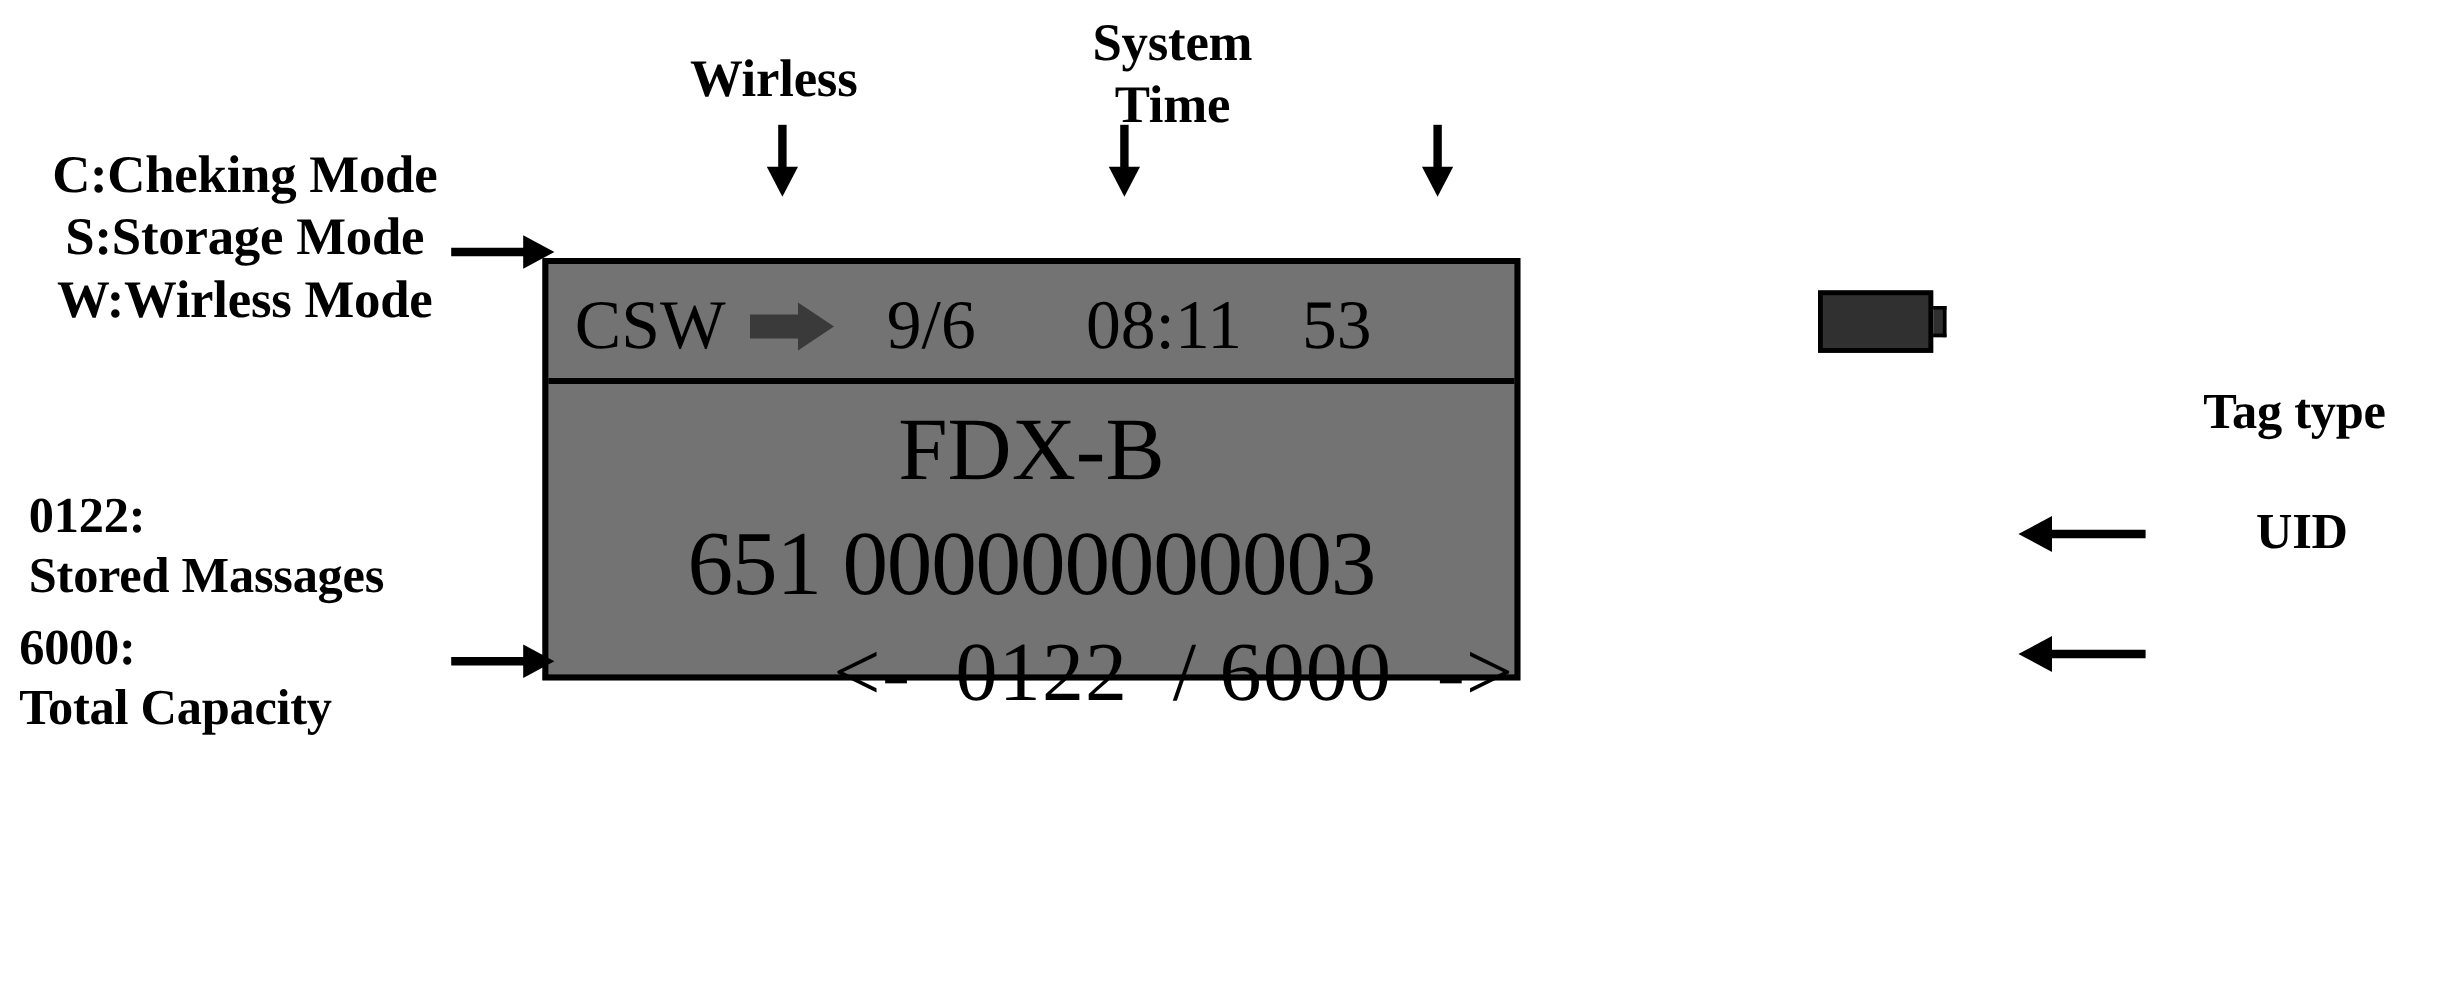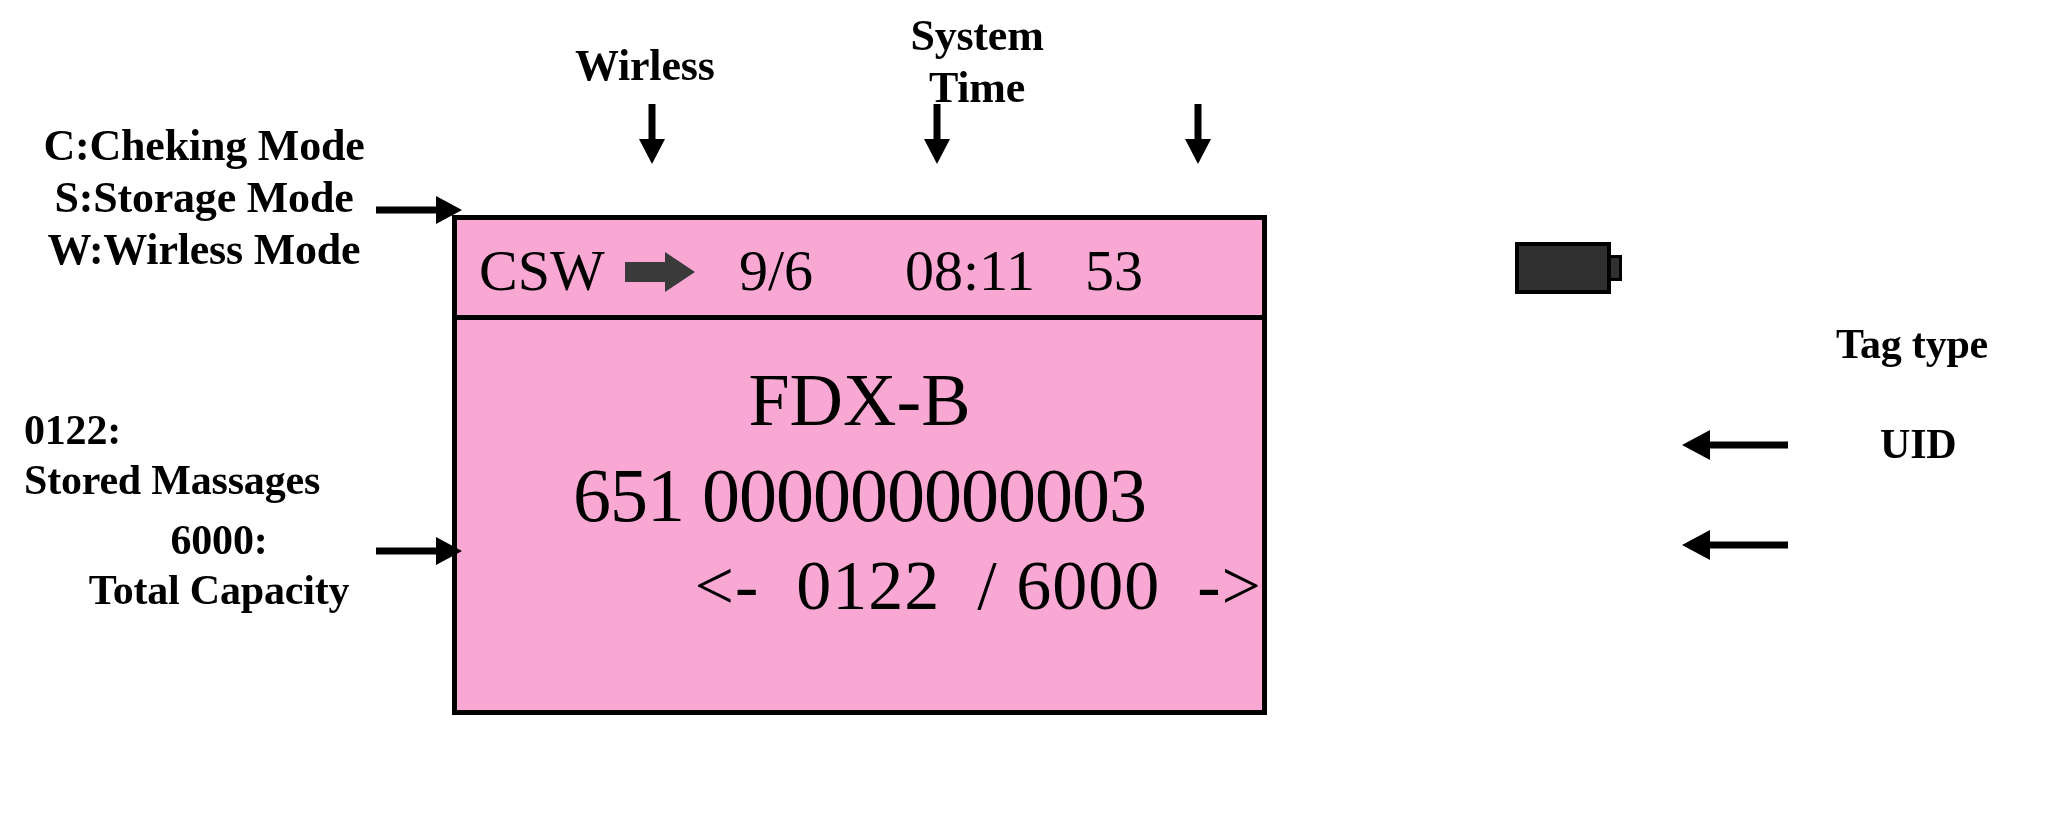--- a/index.html
+++ b/index.html
@@ -32,23 +32,23 @@
   .callout-md { font-size: 42px; }
 
   
   .arrow svg { display: block; overflow: visible; }
 
   
   #device {
     left: 452px;
     top: 215px;
     width: 815px;
-    height: 500px;
+    height: 352px;
     border: 5px solid #000;
-    background: #f9a8d4;
+    background: #737373;
     box-sizing: border-box;
   }
   #statusbar {
     position: relative;
     height: 100px;
     border-bottom: 5px solid #000;
     box-sizing: border-box;
   }
   #screen-body {
     position: relative;
@@ -103,21 +103,20 @@
 
   .screen-line {
     position: absolute;
     width: 100%;
     text-align: center;
     font-family: "Liberation Serif", "DejaVu Serif", serif;
     font-weight: normal;
     color: #000;
     line-height: 1;
     white-space: pre;
-    margin-top: 25px;
   }
   #line-tagtype { top: 18px;  font-size: 74px; }
   #line-uid     { top: 112px; font-size: 76px; letter-spacing: -1px; }
   #line-page    { top: 206px; font-size: 70px; letter-spacing: 1px; text-align: right; }
 </style>
 </head>
 <body>
 
 <div id="stage">
 
@@ -199,21 +198,21 @@
     <svg width="110" height="50" viewBox="0 0 110 50" aria-hidden="true">
       <line x1="108" y1="25" x2="24" y2="25" stroke="#000" stroke-width="7"></line>
       <polygon points="2,25 30,10 30,40" fill="#000"></polygon>
     </svg>
   </div>
   <div class="abs callout callout-md" style="left:1880px; top:420px; width:180px; text-align:left;">UID</div>
 
   <div class="abs callout callout-md" style="left:24px; top:406px; width:420px; text-align:left;">0122:
 Stored Massages</div>
 
-  <div class="abs callout callout-md" style="left:4px; top:516px; width:430px; text-align:center;">6000:
+  <div class="abs callout callout-md" style="left:16px; top:516px; width:430px; text-align:left;">6000:
 Total Capacity</div>
 
   <div class="abs arrow" style="left:374px; top:526px;">
     <svg width="90" height="50" viewBox="0 0 90 50" aria-hidden="true">
       <line x1="2" y1="25" x2="68" y2="25" stroke="#000" stroke-width="7"></line>
       <polygon points="88,25 62,11 62,39" fill="#000"></polygon>
     </svg>
   </div>
 
 </div>

